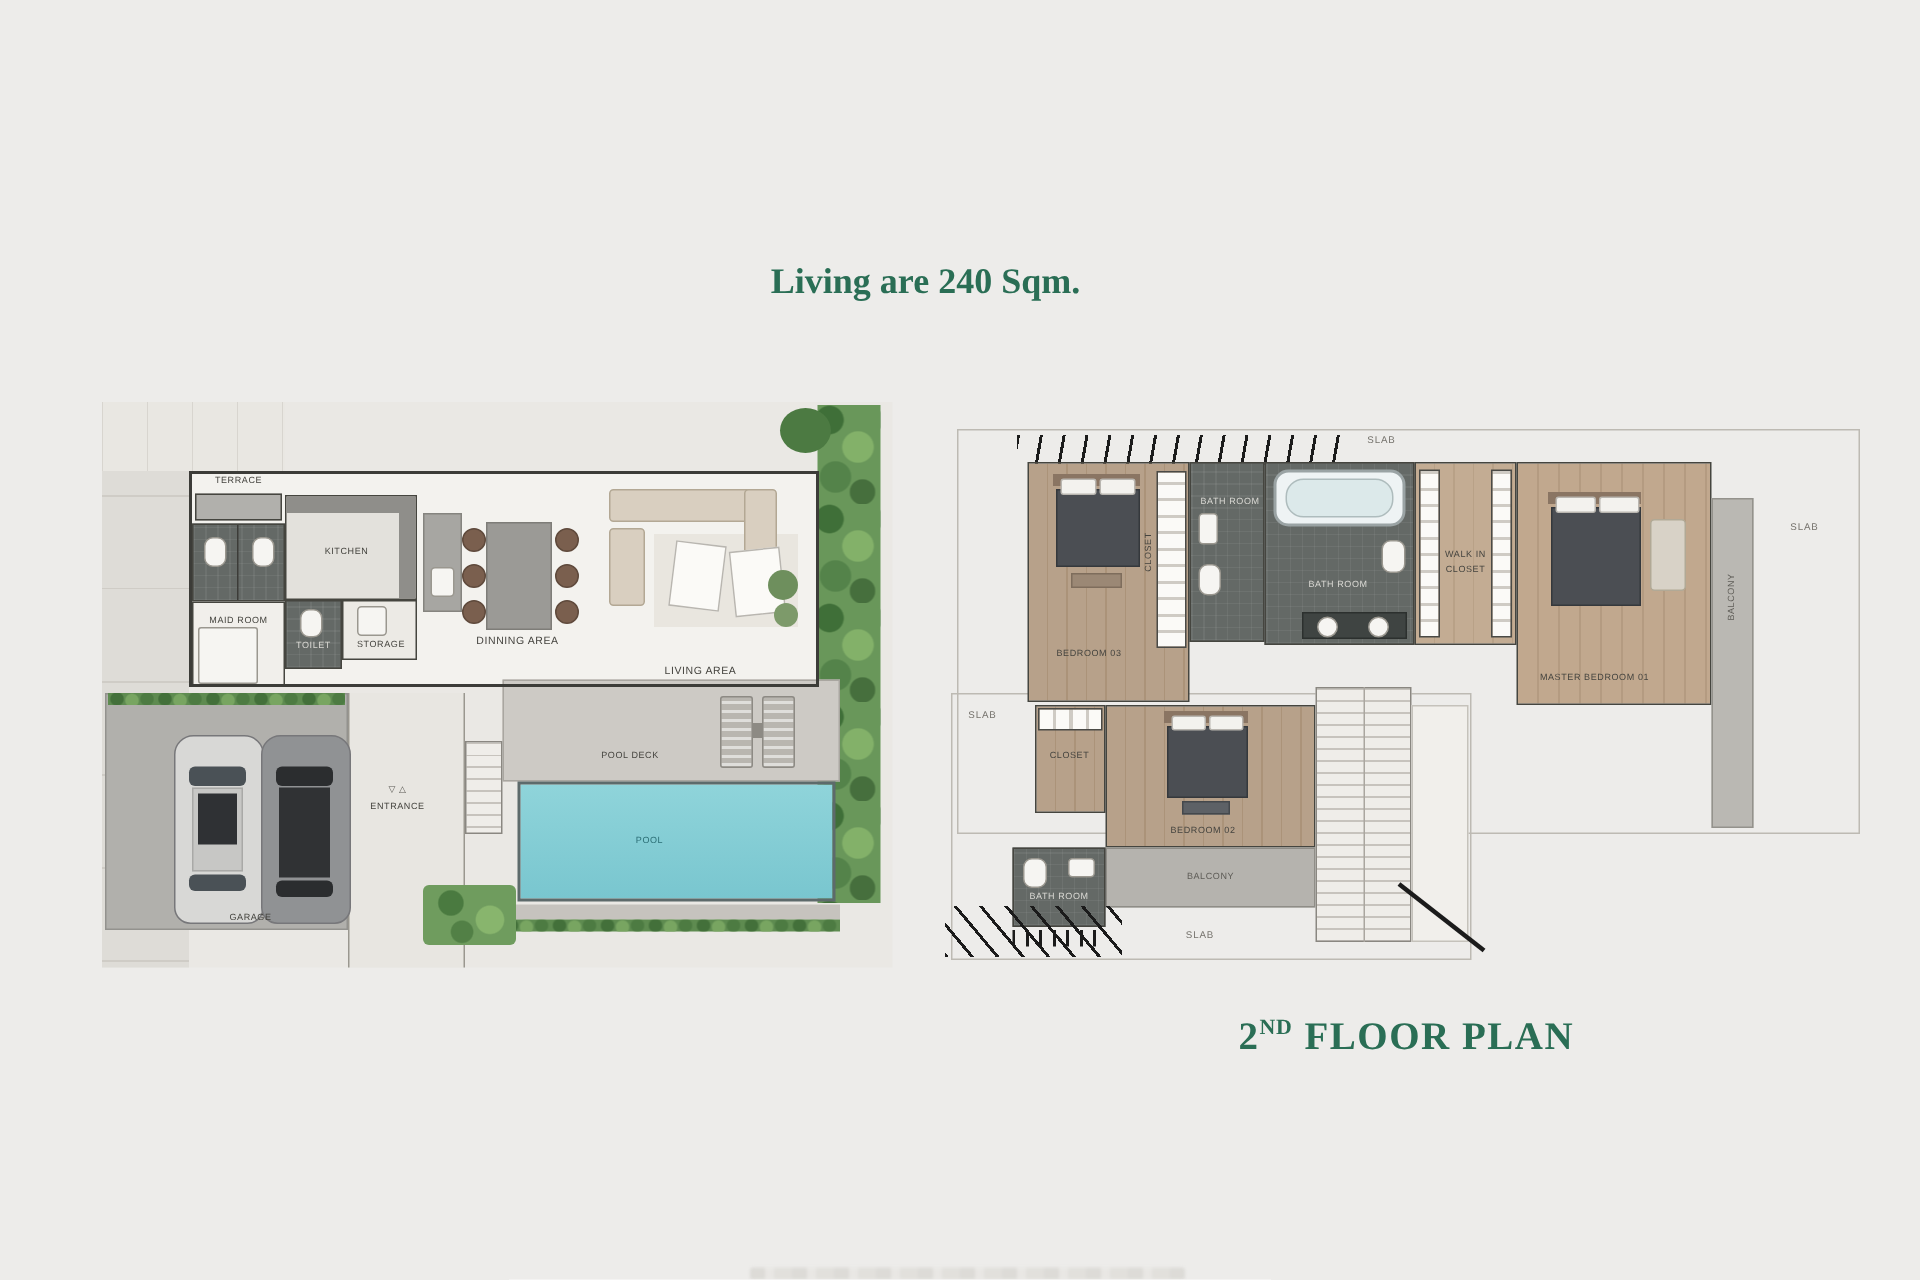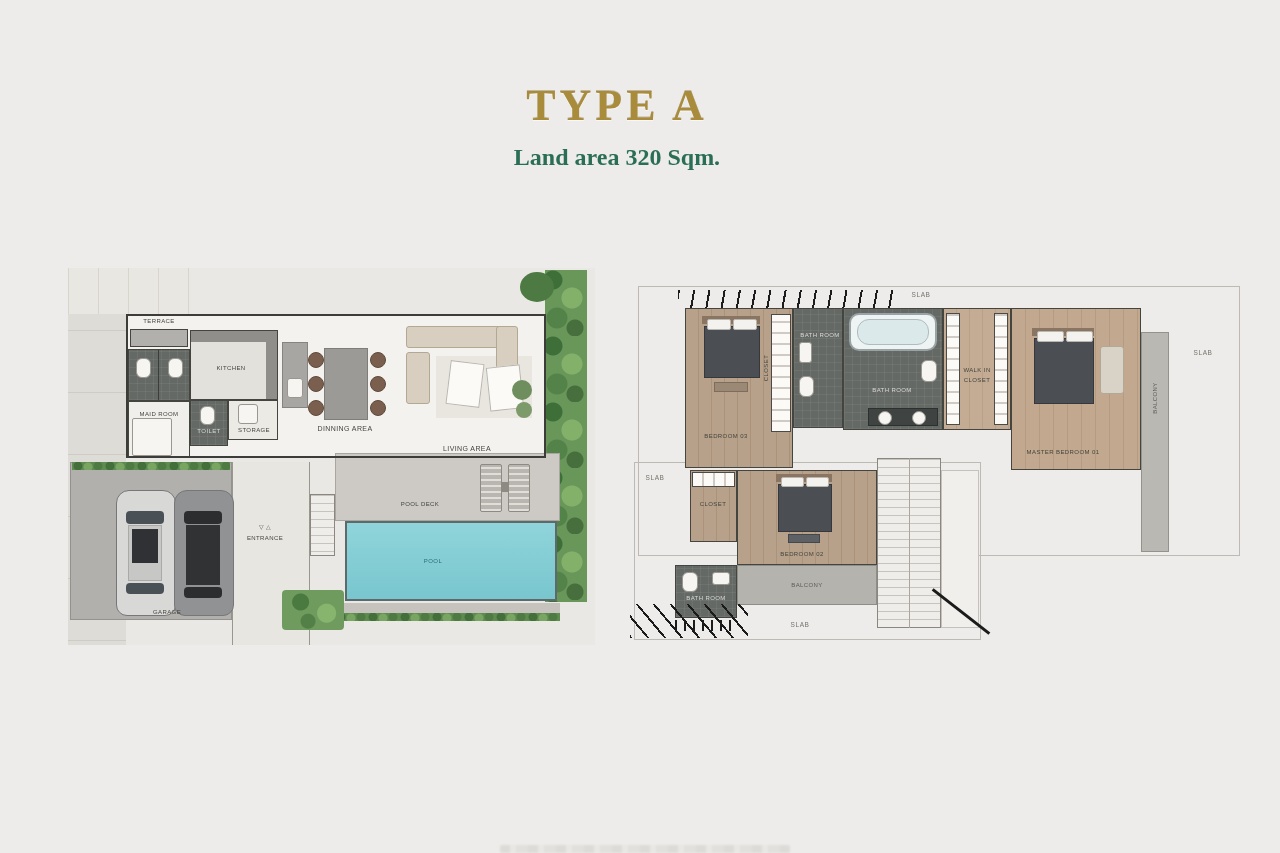--- a/index.html
+++ b/index.html
@@ -61,22 +61,21 @@
   .pillow{position:absolute;background:#f3f2ee;border:1px solid #b9b6b0;border-radius:2px;}
   .fixture{position:absolute;background:#f6f5f2;border:1px solid #9a978f;border-radius:3px;}
   .car{position:absolute;width:58px;height:124px;border-radius:13px 13px 11px 11px;border:1px solid #77777a;z-index:4;}
   .slab-outline{position:absolute;border:1px solid #bdbab3;}
 </style>
 </head>
 <body>
 
 <div class="page">
 
-  <div class="title" style="color:#a98b3c;">TYPE A</div>
-  <div class="subtitle" style="top:144px;color:#2a6e55;">Land area 320 Sqm.</div>
+  <div class="subtitle" style="top:175px;color:#2a6e55;">Living are 240 Sqm.</div>
 
   <div class="abs" id="floor1" style="left:68px;top:268px;width:527px;height:377px;background:#eae8e4;">
 
     <div class="abs" style="left:0;top:0;width:58px;height:377px;background:#dedcd7;
                 background-image:repeating-linear-gradient(180deg,#cfccc6 0 1px,transparent 1px 62px);"></div>
     <div class="abs" style="left:0;top:0;width:122px;height:46px;background:#e9e7e2;
                 background-image:repeating-linear-gradient(90deg,#d8d5cf 0 1px,transparent 1px 30px);"></div>
 
     <div class="abs" style="left:58px;top:46px;width:420px;height:144px;background:#f3f2ee;"></div>
     <div class="wall" style="left:58px;top:46px;width:420px;height:2px;"></div>
@@ -245,16 +244,19 @@
     <div class="abs" style="left:279px;top:178px;width:1px;height:170px;background:#aaa69f;"></div>
     <div class="abs" style="left:311px;top:190px;width:38px;height:158px;background:#f1efeb;border:1px solid #c5c2bb;"></div>
 
     <div class="abs" style="left:0px;top:324px;width:118px;height:34px;
                 background:repeating-linear-gradient(50deg,#1b1b1b 0 2px,transparent 2px 13px);"></div>
     <div class="abs" style="left:45px;top:340px;width:62px;height:11px;
                 background:repeating-linear-gradient(90deg,#1b1b1b 0 2px,transparent 2px 9px);"></div>
     <div class="abs" style="left:295px;top:330px;width:72px;height:3px;background:#1b1b1b;transform:rotate(38deg);"></div>
   </div>
 
+  <div class="caption" style="left:630px;width:615px;color:#2a6e55;">
+    <span>2</span><sup>ND</sup><span class="rest">FLOOR PLAN</span>
+  </div>
 
   <div class="abs" style="left:500px;top:845px;width:290px;height:8px;opacity:.45;filter:blur(1.2px);border-radius:2px;
               background:repeating-linear-gradient(90deg,#c9c7c1 0 10px,#e4e2dd 10px 16px,#d4d2cc 16px 28px);"></div>
 </div>
 
 </body></html>

